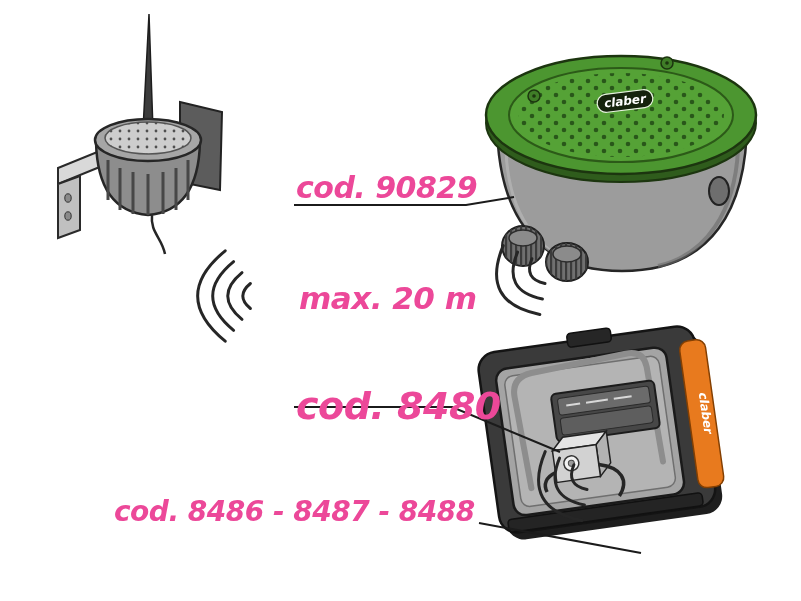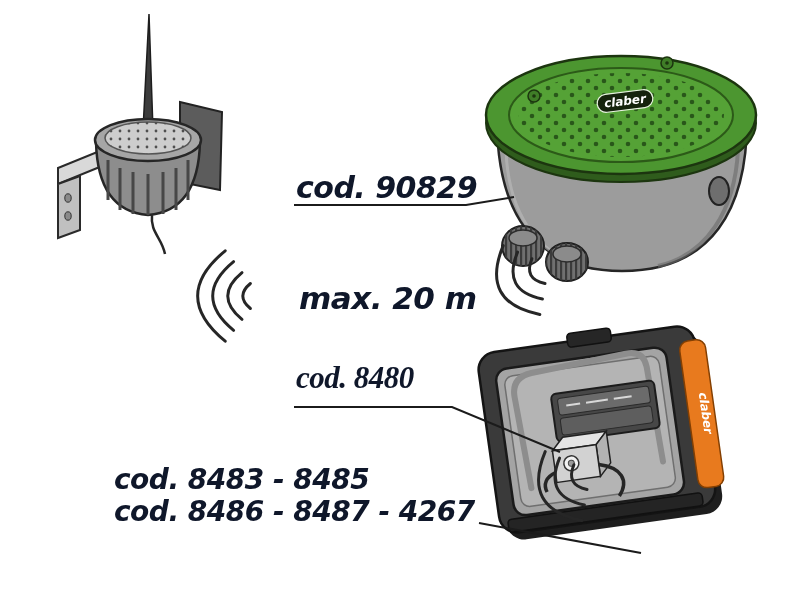--- a/index.html
+++ b/index.html
@@ -13,21 +13,21 @@
   }
   .canvas svg.scene {
     position: absolute;
     left: 0; top: 0;
   }
   .code-label {
     position: absolute;
     font-family: "DejaVu Sans", "Liberation Sans", sans-serif;
     font-weight: bold;
     font-style: italic;
-    color: #0f172a;
+    color: #ec4899;
     letter-spacing: -0.5px;
     white-space: nowrap;
   }
 </style>
 </head>
 <body>
 
 <div class="canvas">
 
   <svg class="scene" width="801" height="601" viewBox="0 0 801 601">
@@ -142,19 +142,18 @@
       <polyline points="294,205 466,205 514,197"></polyline>
       <polyline points="294,407 452,407 560,452"></polyline>
       <polyline points="479,523 641,553"></polyline>
     </g>
   </svg>
 
   <div class="code-label" style="left:296px; top:170px; font-size:30px;">cod. 90829</div>
 
   <div class="code-label" style="left:299px; top:280px; font-size:31px;">max. 20 m</div>
 
-  <div class="code-label" style="left:296px; top:360px; font-size:31px;font-family:Liberation Serif, serif;">cod. 8480</div>
+  <div class="code-label" style="left:296px; top:384px; font-size:38px;">cod. 8480</div>
 
-  <div class="code-label" style="left:114px; top:463px; font-size:28px;">cod. 8483 - 8485</div>
 
-  <div class="code-label" style="left:114px; top:495px; font-size:28px;">cod. 8486 - 8487 - 4267</div>
+  <div class="code-label" style="left:114px; top:495px; font-size:28px;">cod. 8486 - 8487 - 8488</div>
 
 </div>
 
 </body></html>

